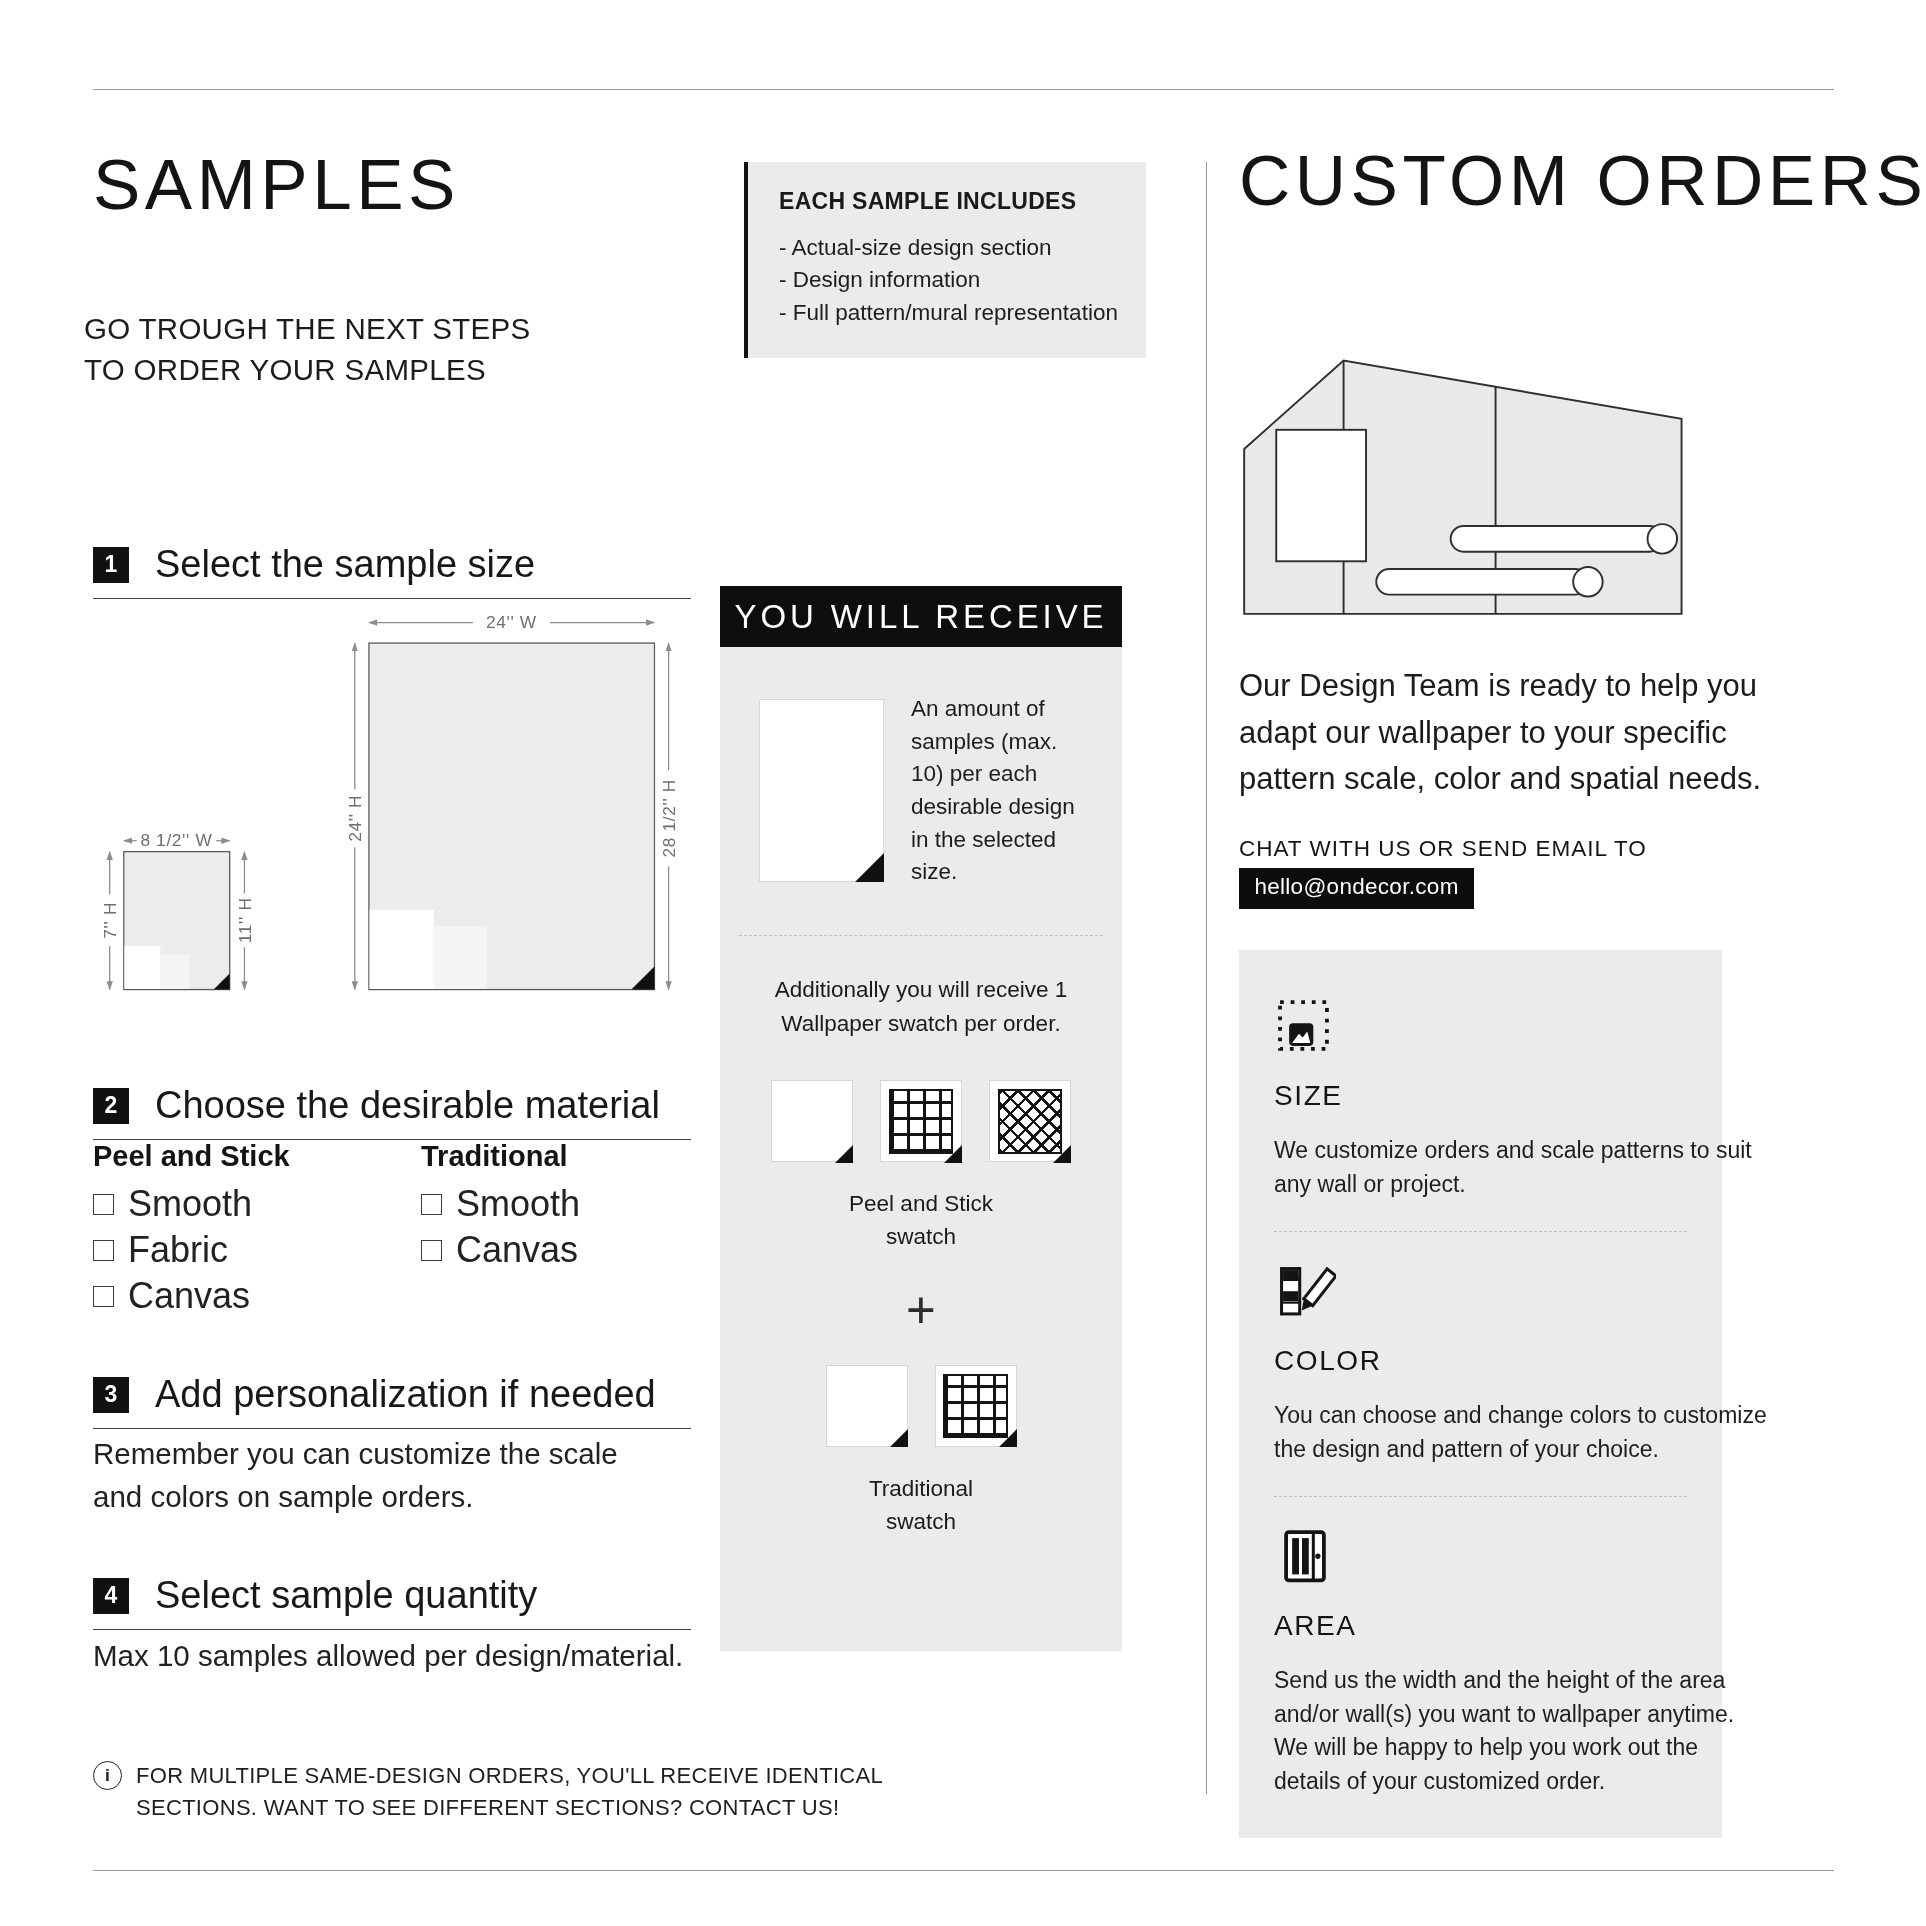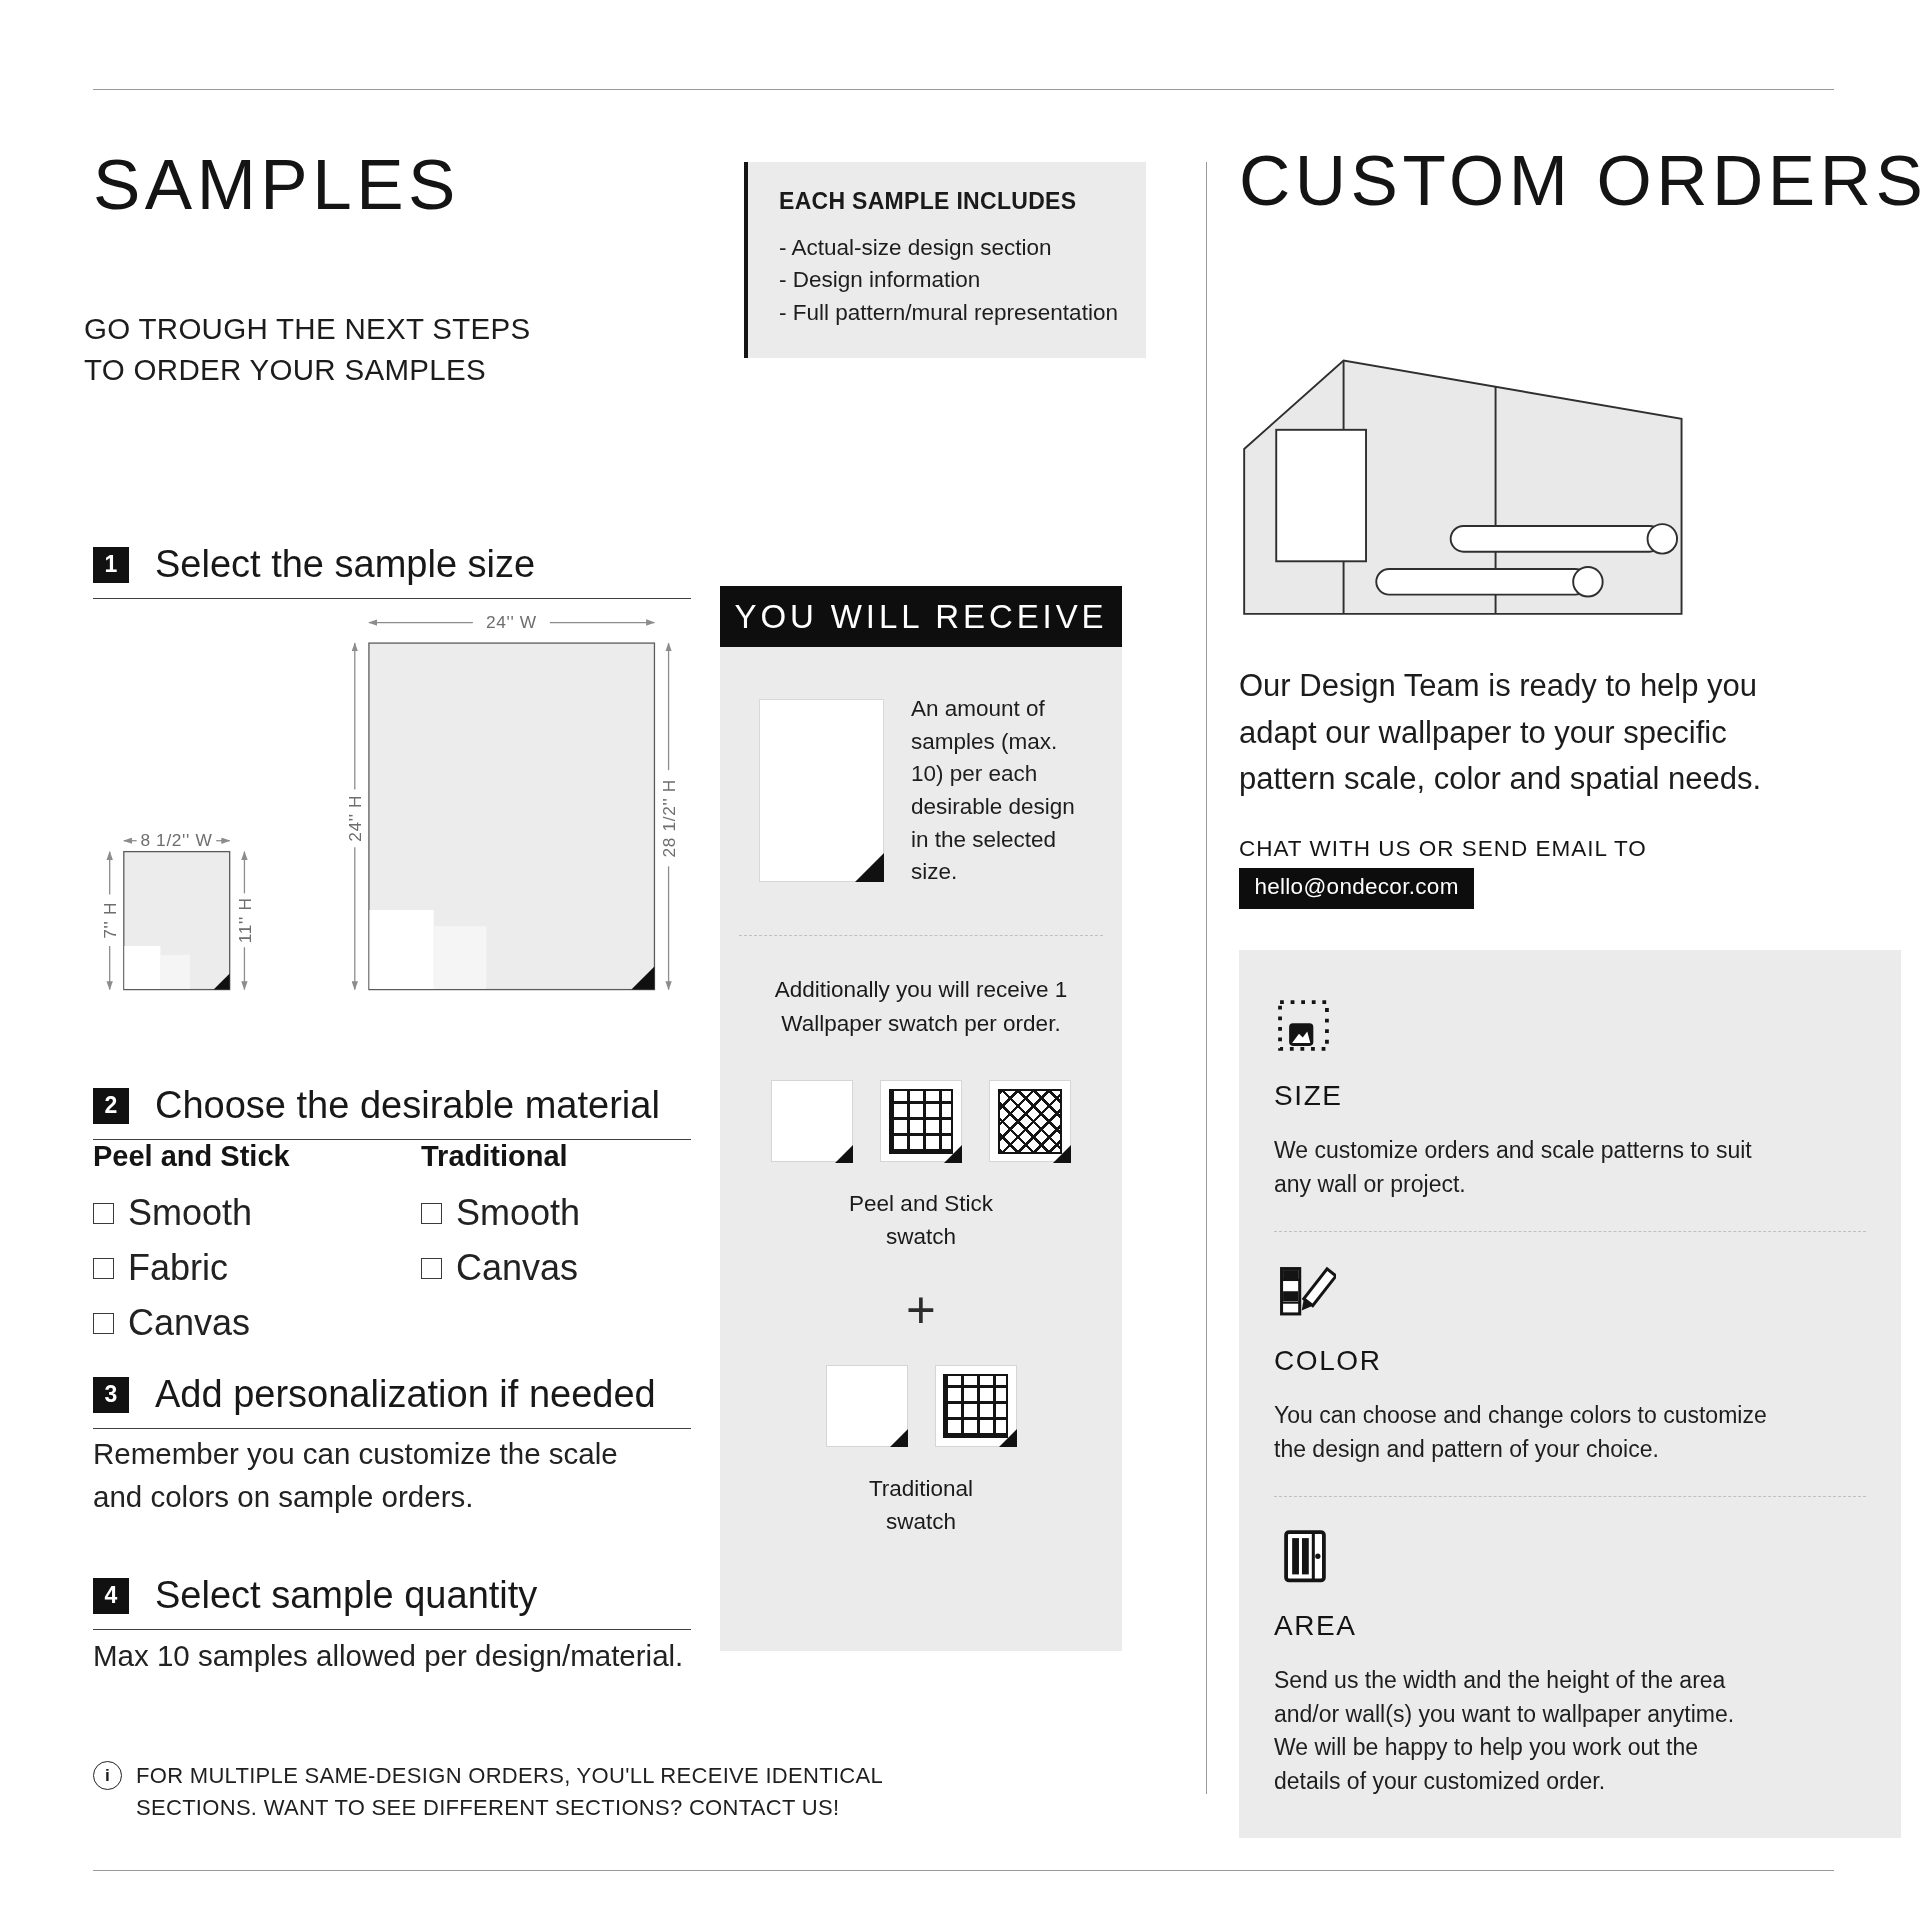--- a/index.html
+++ b/index.html
@@ -14,21 +14,21 @@
 
   .step-header{position:absolute;left:93px;width:598px;display:flex;align-items:center;gap:18px;
                padding-bottom:11.6px;border-bottom:1.3px solid #3f3f3f;}
   .step-num{width:36px;height:36px;background:#111;color:#fff;font-size:23px;font-weight:700;
             display:flex;align-items:center;justify-content:center;flex:0 0 auto;}
   .step-label{font-size:38px;color:#181818;margin-left:8px;}
 
   .body-text{position:absolute;font-size:29.5px;line-height:1.45;color:#222;}
 
   .mat-wrap{position:absolute;left:93px;top:1140px;display:flex;gap:71px;}
-  .mat-col{display:flex;flex-direction:column;gap:13px;width:257px;}
+  .mat-col{display:flex;flex-direction:column;gap:4px;width:257px;}
   .mat-title{font-size:29px;font-weight:700;color:#141414;margin-bottom:6.4px;}
   .mat-opt{display:flex;align-items:center;gap:14px;font-size:36px;color:#222;}
   .cb{width:19px;height:19px;border:1.9px solid #3a3a3a;background:#fff;flex:0 0 auto;}
 
   .footnote{position:absolute;left:93px;top:1760px;display:flex;gap:14px;align-items:flex-start;width:796px;}
   .info-icon{width:27px;height:27px;border:1.9px solid #1f1f1f;border-radius:50%;display:flex;align-items:center;
              justify-content:center;font-size:17.3px;font-weight:700;flex:0 0 auto;margin-top:1.3px;}
   .footnote-text{font-size:22px;line-height:1.45;letter-spacing:0.3px;color:#1f1f1f;}
 
   .includes-box{position:absolute;left:720px;top:162px;width:402px;background:#ebebeb;
@@ -60,21 +60,21 @@
   .caption{font-size:22.5px;line-height:1.45;text-align:center;margin:26px auto 0;width:205px;}
   .plus{font-size:51px;font-weight:300;color:#2c2c2c;text-align:center;margin-top:31px;line-height:1;}
 
   .v-divider{position:absolute;left:1206px;top:162px;width:1.3px;height:1632px;background:#9a9a9a;}
 
   .custom-intro{position:absolute;left:1239px;top:663px;width:586px;font-size:31px;line-height:1.5;color:#1c1c1c;}
   .contact-label{position:absolute;left:1239px;top:836px;font-size:22.5px;letter-spacing:1px;color:#151515;}
   .email-badge{position:absolute;left:1239px;top:868px;background:#0d0d0d;color:#fff;
                font-size:22.5px;padding:6.4px 15.4px 8.3px;letter-spacing:0.3px;}
 
-  .features-panel{position:absolute;left:1239px;top:950px;width:662px;min-height:844px;background:#ebebeb;
+  .features-panel{position:absolute;left:1239px;top:950px;width:483px;min-height:844px;background:#ebebeb;
                   box-sizing:border-box;padding:46px 35px 39px;}
   .f-icon{width:62px;height:62px;display:block;}
   .f-title{font-size:28px;letter-spacing:1.6px;color:#141414;margin-top:22px;}
   .f-text{font-size:23px;line-height:1.46;color:#1e1e1e;margin-top:22px;width:496px;}
   .dash-div{border-top:1.9px dashed #c0c0c0;margin:29.5px 0;}
 
   .dim{font-size:27px;fill:#6e6e6e;letter-spacing:1px;font-family:"Liberation Sans",sans-serif;}
   .dimline{stroke:#8c8c8c;stroke-width:2;}
   svg{display:block;}
 </style>

